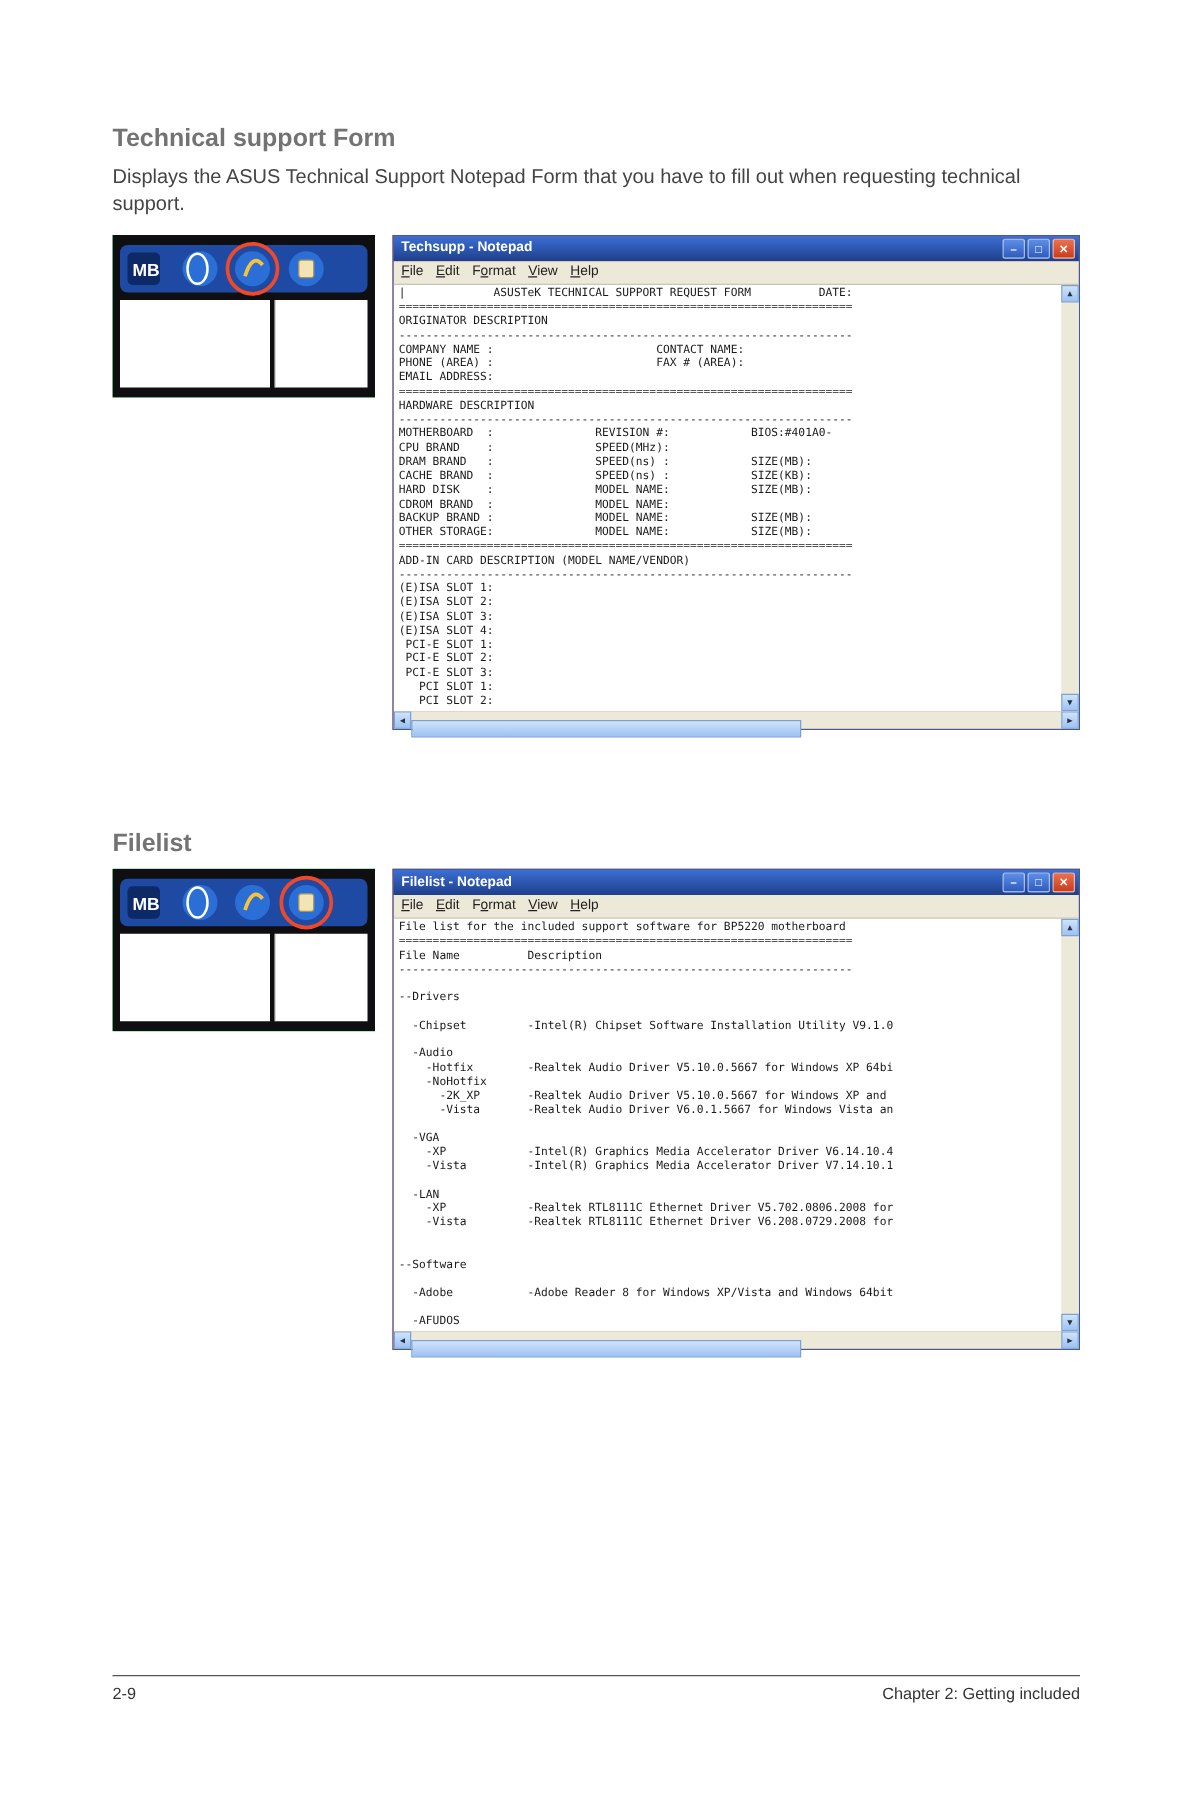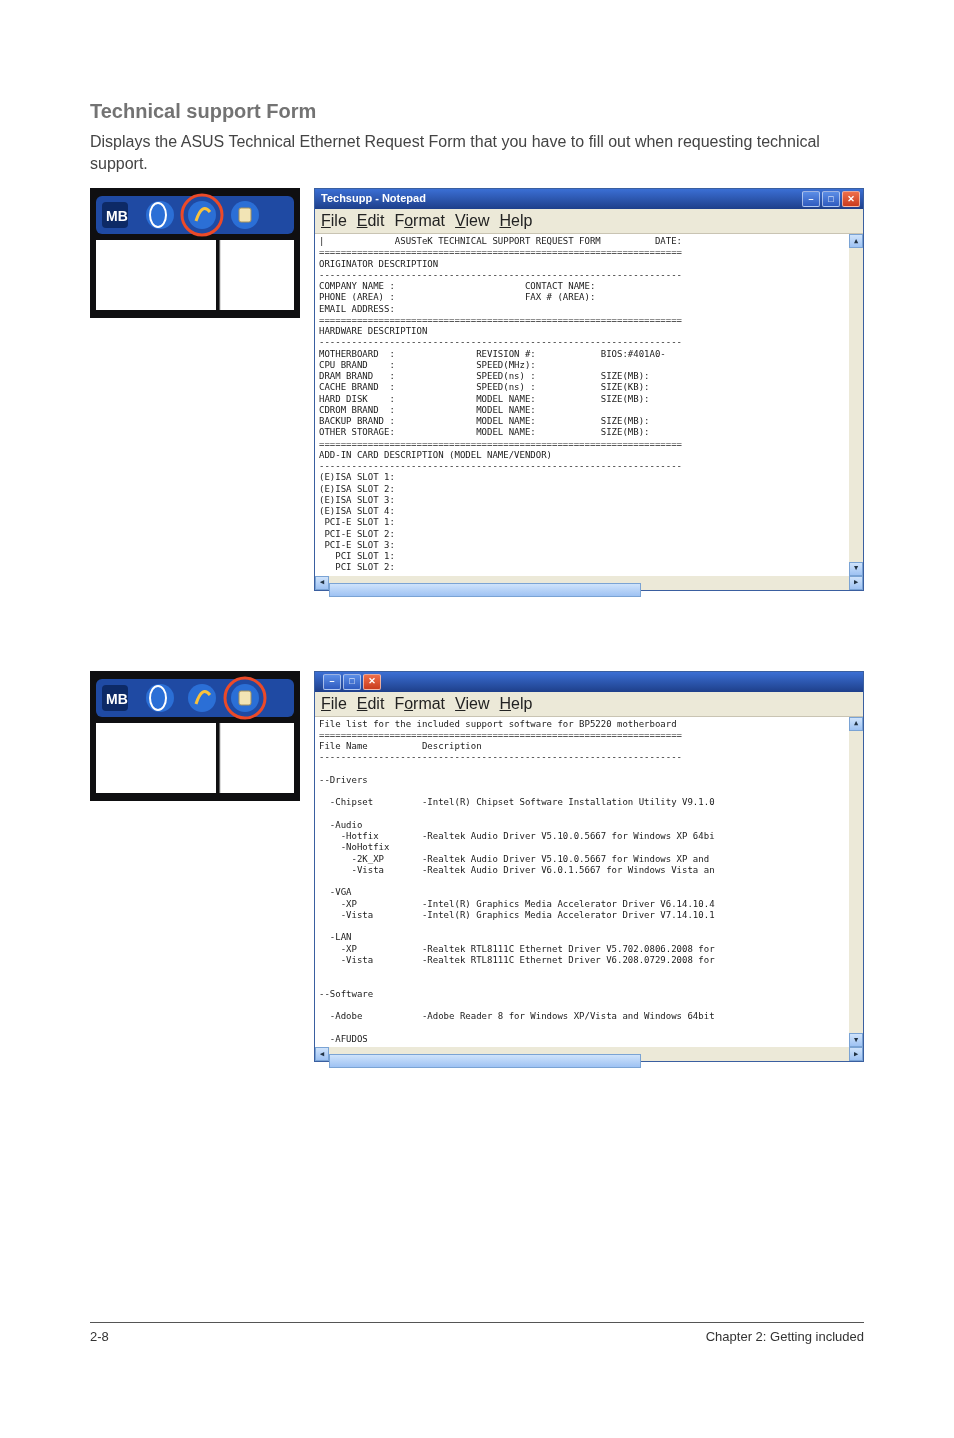--- a/index.html
+++ b/index.html
@@ -70,21 +70,21 @@
     border-radius: 2px;
     color: #fff;
   }
   .winbtn.min { background: linear-gradient(#5c8ee6,#2f5bbf); }
   .winbtn.max { background: linear-gradient(#5c8ee6,#2f5bbf); }
   .winbtn.close { background: linear-gradient(#ef6f4a,#c93c1e); }
   .menubar {
     background: #ece9d8;
     padding: 2px 6px;
     font-family: Tahoma, Arial, sans-serif;
-    font-size: 16px;
+    font-size: 11px;
     color: #222;
     display: flex;
     gap: 10px;
     border-bottom: 1px solid #c9c4b3;
   }
   .menuitem u { text-decoration: underline; }
   .textarea-wrap { position: relative; }
   .textarea {
     white-space: pre;
     padding: 2px 20px 2px 4px;
@@ -143,21 +143,21 @@
     padding: 0 0 20px 0;
   }
 </style>
 </head>
 <body>
 
 <div class="page">
 
   <div class="section">
     <h2 class="heading">Technical support Form</h2>
-    <p class="desc">Displays the ASUS Technical Ethernet Request Form that you have to fill out when requesting technical support.</p>
+    <p class="desc">Displays the ASUS Technical Support Notepad Form that you have to fill out when requesting technical support.</p>
 
     <div class="row">
 
       <div class="thumb">
         <svg viewBox="0 0 210 130">
           <rect x="0" y="0" width="210" height="130" fill="#0f0f11"></rect>
           <rect x="6" y="8" width="198" height="38" rx="6" fill="#1f4aa3"></rect>
           <rect x="12" y="14" width="26" height="26" rx="4" fill="#0d2a66"></rect>
           <text x="16" y="33" font-family="Arial" font-weight="bold" font-size="14" fill="#fff">MB</text>
           <circle cx="70" cy="27" r="14" fill="#2b6fd6"></circle>
@@ -229,20 +229,21 @@
           <div class="trackH">
               <div class="thumbH"></div>
             </div>
           <div class="arrow">▶</div>
         </div>
       </div>
     </div>
   </div>
 
   <div class="section">
+    <h2 class="heading">Filelist</h2>
 
     <div class="row">
       <div class="thumb">
         <svg viewBox="0 0 210 130">
           <rect x="0" y="0" width="210" height="130" fill="#0f0f11"></rect>
           <rect x="6" y="8" width="198" height="38" rx="6" fill="#1f4aa3"></rect>
           <rect x="12" y="14" width="26" height="26" rx="4" fill="#0d2a66"></rect>
           <text x="16" y="33" font-family="Arial" font-weight="bold" font-size="14" fill="#fff">MB</text>
           <circle cx="70" cy="27" r="14" fill="#2b6fd6"></circle>
           <ellipse cx="68" cy="27" rx="8" ry="12" fill="none" stroke="#fff" stroke-width="2"></ellipse>
@@ -252,20 +253,21 @@
           <circle cx="155" cy="27" r="14" fill="#2b6fd6"></circle>
           <rect x="149" y="20" width="12" height="14" rx="2" fill="#f2e4b5" stroke="#a7925a"></rect>
           <rect x="6" y="52" width="120" height="70" fill="#fff"></rect>
           <rect x="130" y="52" width="74" height="70" fill="#fff"></rect>
           <line x1="130" y1="52" x2="130" y2="122" stroke="#bcbcbc"></line>
         </svg>
       </div>
 
       <div class="notepad">
         <div class="titlebar">
+          <span class="title">Filelist - Notepad</span>
           <span class="winbtn min">–</span>
           <span class="winbtn max">□</span>
           <span class="winbtn close">✕</span>
         </div>
         <div class="menubar">
           <span class="menuitem"><u>F</u>ile</span>
           <span class="menuitem"><u>E</u>dit</span>
           <span class="menuitem">F<u>o</u>rmat</span>
           <span class="menuitem"><u>V</u>iew</span>
           <span class="menuitem"><u>H</u>elp</span>
@@ -312,17 +314,17 @@
               <div class="thumbH"></div>
             </div>
           <div class="arrow">▶</div>
         </div>
       </div>
     </div>
   </div>
 
   <div class="foot-divider"></div>
   <div class="footer">
-    <span>2-8</span>
+    <span>2-9</span>
     <span>Chapter 2: Getting included</span>
   </div>
 
 </div>
 
 </body></html>

